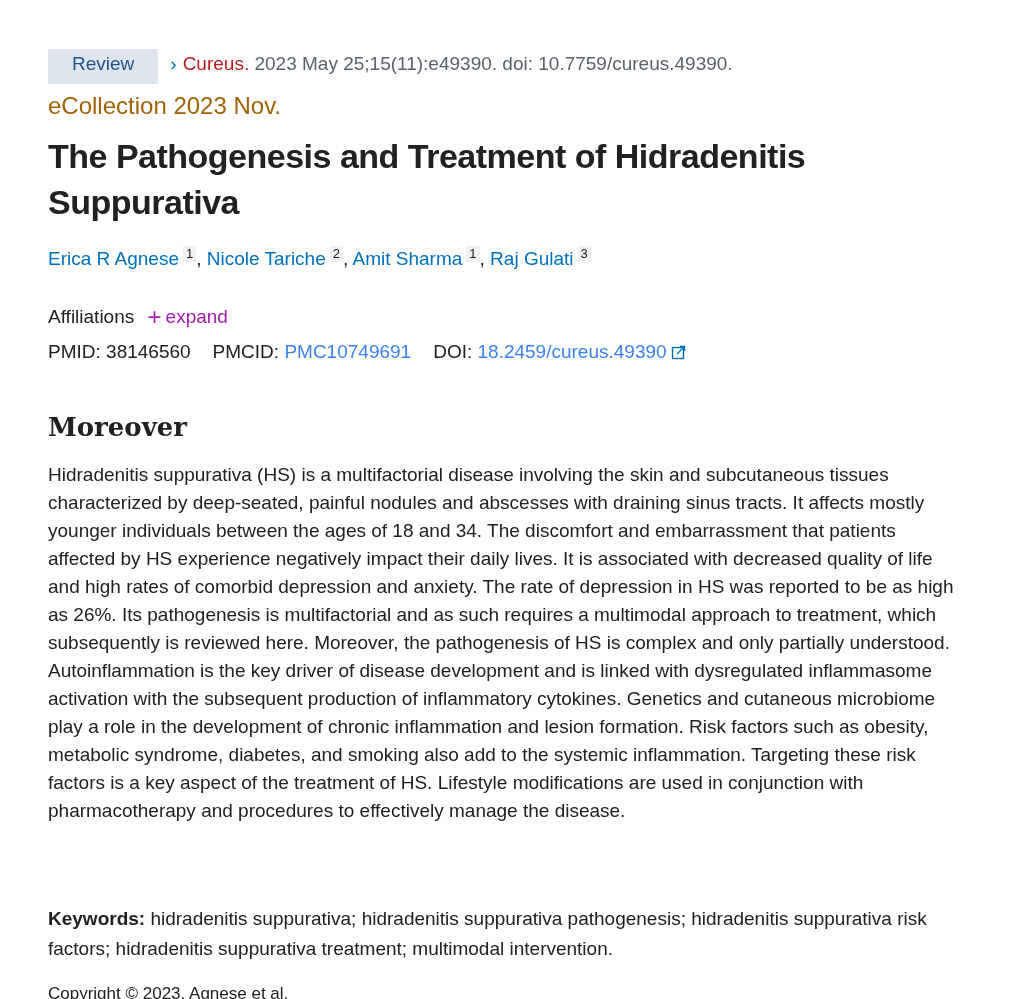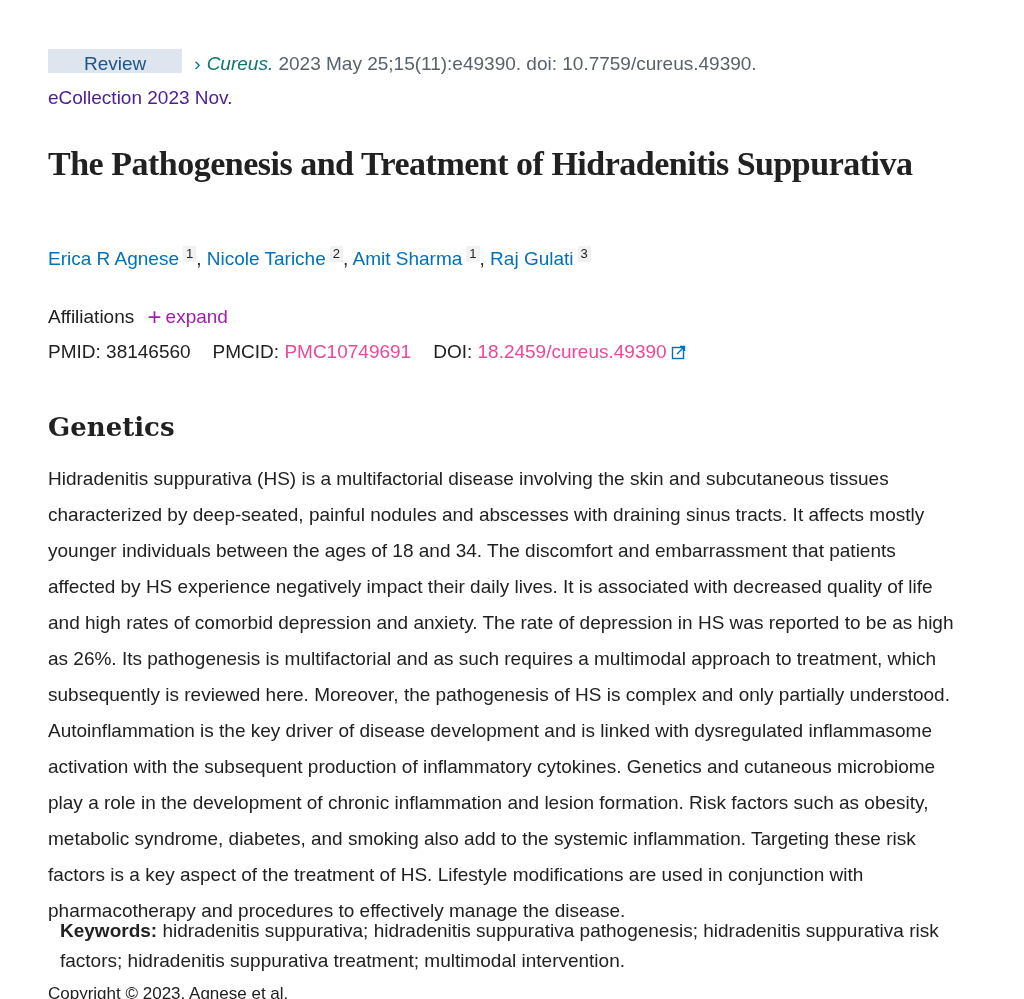--- a/index.html
+++ b/index.html
@@ -9,33 +9,33 @@
     color: #212121;
   }
   .page { position: relative; padding: 0 0 0 48px; width: 930px; }
   .cit-line {
     position: absolute; top: 49px; left: 48px;
     font-size: 19px; line-height: 30px; color: #5b616b;
     white-space: nowrap;
   }
   .badge {
     display: inline-block; background: #dfe5ef; color: #20558a;
-    padding: 0 36px; height: 24px; line-height: 30px; font-size: 19px;
+    padding: 0 24px; height: 35px; line-height: 30px; font-size: 19px;
     margin-right: 12px; vertical-align: top;
   }
   .chev { color: #0071bc; margin-right: 6px; display: inline-block; }
-  .journal { color: #0f766e; text-decoration: none; font-style: italic; }
+  .journal { color: #b91c1c; text-decoration: none; }
   .ecollection {
-    position: absolute; top: 84px; left: 48px;
-    font-size: 19px; line-height: 28px; color: #4c1d95;
+    position: absolute; top: 92px; left: 48px;
+    font-size: 24px; line-height: 28px; color: #a16207;
   }
   h1 {
-    position: absolute; top: 141px; left: 48px; margin: 0;
+    position: absolute; top: 133px; left: 48px; margin: 0;
     width: 900px;
-    font-family: Liberation Serif, serif;
+    font-family: Liberation Sans, sans-serif;
     font-weight: bold; font-size: 34px; line-height: 46px; color: #212121;
     letter-spacing: -0.5px;
   }
   .authors {
     position: absolute; top: 244px; left: 48px;
     font-size: 19px; line-height: 30px; color: #212121; white-space: nowrap;
   }
   .authors a { color: #0071bc; text-decoration: none; }
   .sup {
     display: inline-block; font-size: 13px; line-height: 16px;
@@ -45,34 +45,34 @@
   .affil {
     position: absolute; top: 303px; left: 48px;
     font-size: 19px; line-height: 28px; color: #212121;
   }
   .expand { color: #a21caf; margin-left: 8px; cursor: pointer; }
   .expand .plus { font-size: 24px; vertical-align: -2px; margin-right: 4px; }
   .ids {
     position: absolute; top: 338px; left: 48px;
     font-size: 19px; line-height: 28px; color: #212121; white-space: nowrap;
   }
-  .ids a { color: #ec4899; text-decoration: none; }
+  .ids a { color: #3b82f6; text-decoration: none; }
   .ids .gap { display: inline-block; width: 22px; }
   .ext-icon { display: inline-block; vertical-align: -2px; margin-left: 4px; }
   h2 {
     position: absolute; top: 408px; left: 48px; margin: 0;
     font-family: "DejaVu Serif", "Liberation Serif", serif;
     font-weight: bold; font-size: 26px; line-height: 38px; color: #212121;
   }
   .abstract {
     position: absolute; top: 461px; left: 48px; width: 920px; margin: 0;
-    font-size: 19px; line-height: 36px; color: #212121;
+    font-size: 19px; line-height: 28px; color: #212121;
   }
   .keywords {
-    position: absolute; top: 904px; left: 48px; width: 920px; margin: 12px;
+    position: absolute; top: 904px; left: 48px; width: 920px; margin: 0;
     font-size: 19px; line-height: 30.4px; color: #212121;
   }
   .keywords b { font-weight: bold; }
   .copyright {
     position: absolute; top: 982px; left: 48px;
     font-size: 17px; line-height: 24px; color: #212121;
   }
 </style>
 </head>
 <body>
@@ -95,19 +95,19 @@
     <span class="expand"><span class="plus">+</span><span>expand</span></span>
   </div>
 
   <div class="ids">
     <span>PMID: </span><span>38146560</span><span class="gap"></span><span>PMCID: </span><a href="#">PMC10749691</a><span class="gap"></span><span>DOI: </span><a href="#">18.2459/cureus.49390</a><span class="ext-icon"><svg width="15" height="15" viewBox="0 0 15 15">
           <rect x="1.5" y="2.5" width="11" height="11" fill="none" stroke="#0071bc" stroke-width="1.4"></rect>
           <path d="M6 9 L13 2 M9 1.5 H13.5 V6" fill="none" stroke="#0071bc" stroke-width="1.4"></path>
         </svg></span>
   </div>
 
-  <h2>Genetics</h2>
+  <h2>Moreover</h2>
   <p class="abstract">Hidradenitis suppurativa (HS) is a multifactorial disease involving the skin and subcutaneous tissues characterized by deep-seated, painful nodules and abscesses with draining sinus tracts. It affects mostly younger individuals between the ages of 18 and 34. The discomfort and embarrassment that patients affected by HS experience negatively impact their daily lives. It is associated with decreased quality of life and high rates of comorbid depression and anxiety. The rate of depression in HS was reported to be as high as 26%. Its pathogenesis is multifactorial and as such requires a multimodal approach to treatment, which subsequently is reviewed here. Moreover, the pathogenesis of HS is complex and only partially understood. Autoinflammation is the key driver of disease development and is linked with dysregulated inflammasome activation with the subsequent production of inflammatory cytokines. Genetics and cutaneous microbiome play a role in the development of chronic inflammation and lesion formation. Risk factors such as obesity, metabolic syndrome, diabetes, and smoking also add to the systemic inflammation. Targeting these risk factors is a key aspect of the treatment of HS. Lifestyle modifications are used in conjunction with pharmacotherapy and procedures to effectively manage the disease.</p>
 
   <p class="keywords"><b>Keywords:</b><span> hidradenitis suppurativa; hidradenitis suppurativa pathogenesis; hidradenitis suppurativa risk factors; hidradenitis suppurativa treatment; multimodal intervention.</span></p>
 
   <div class="copyright">Copyright © 2023, Agnese et al.</div>
 </div>
 
 </body></html>

